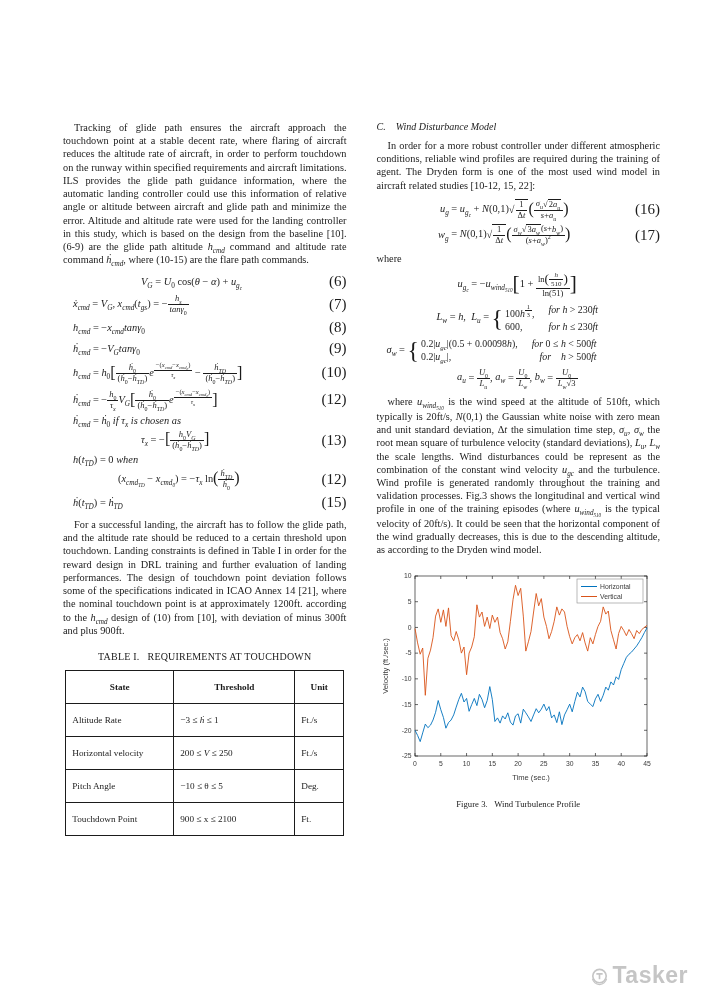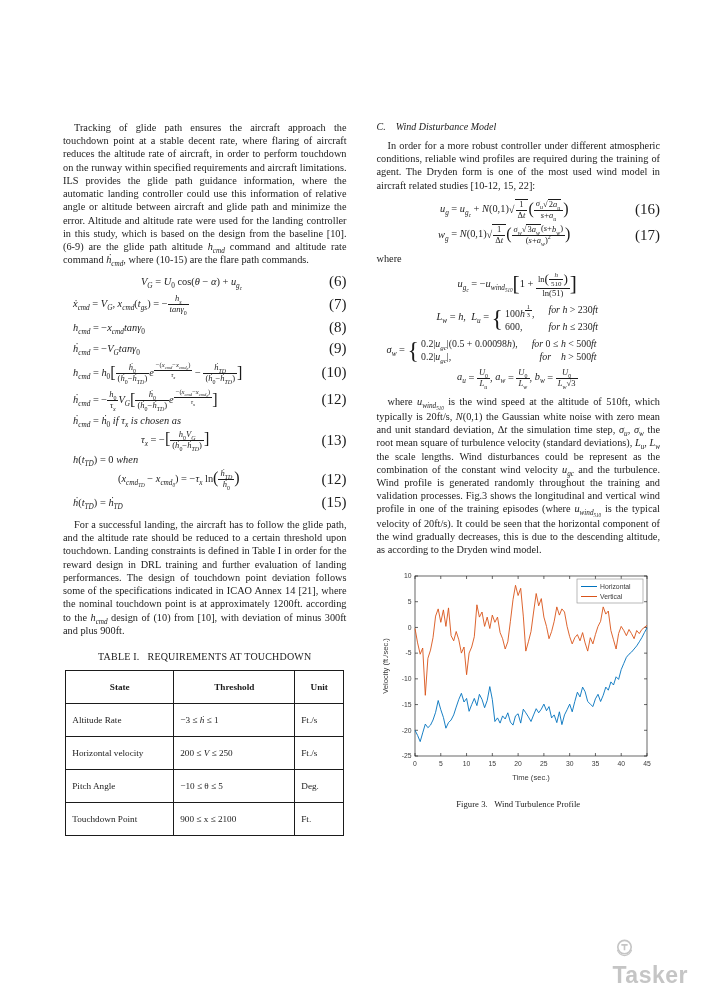--- a/index.html
+++ b/index.html
@@ -41,22 +41,22 @@
   table.req{border-collapse:collapse;margin:0 auto;font-size:9.2px;}
   table.req th,table.req td{border:1px solid #1b1b1b;padding:11px 6px;}
   table.req th{font-weight:bold;text-align:center;}
   table.req td.c-state{width:95px;}
   table.req td.c-thresh{width:108px;}
   table.req td.c-unit{width:36px;}
   
   .figure{margin-top:12px;text-align:center;}
   .figcap{font-size:8.7px;text-align:center;margin-top:8px;}
   
-  .watermark{position:absolute;right:17px;bottom:11px;display:flex;align-items:flex-start;gap:2px;
-    color:#c5c5c5;font-family:"Liberation Sans",sans-serif;font-weight:bold;font-size:23px;letter-spacing:.5px;flex-direction:column;}
+  .watermark{position:absolute;right:17px;bottom:11px;display:flex;align-items:flex-end;gap:2px;
+    color:#c5c5c5;font-family:"Liberation Sans",sans-serif;font-weight:bold;font-size:23px;letter-spacing:.5px;}
 </style>
 </head>
 <body>
 
 <div class="content">
 
   <div class="col">
     <p class="body">Tracking of glide path ensures the aircraft approach the touchdown point at a stable decent rate, where flaring of aircraft reduces the altitude rate of aircraft, in order to perform touchdown on the runway within specified requirements and aircraft limitations. ILS provides the glide path guidance information, where the automatic landing controller could use this information of relative angle or altitude between aircraft and glide path and minimize the error. Altitude and altitude rate were used for the landing controller in this study, which is based on the design from the baseline [10]. (6-9) are the glide path altitude <i>h<sub>cmd</sub></i> command and altitude rate command <i>ḣ<sub>cmd</sub></i>, where (10-15) are the flare path commands.</p>
 
     <div class="eqlist">

